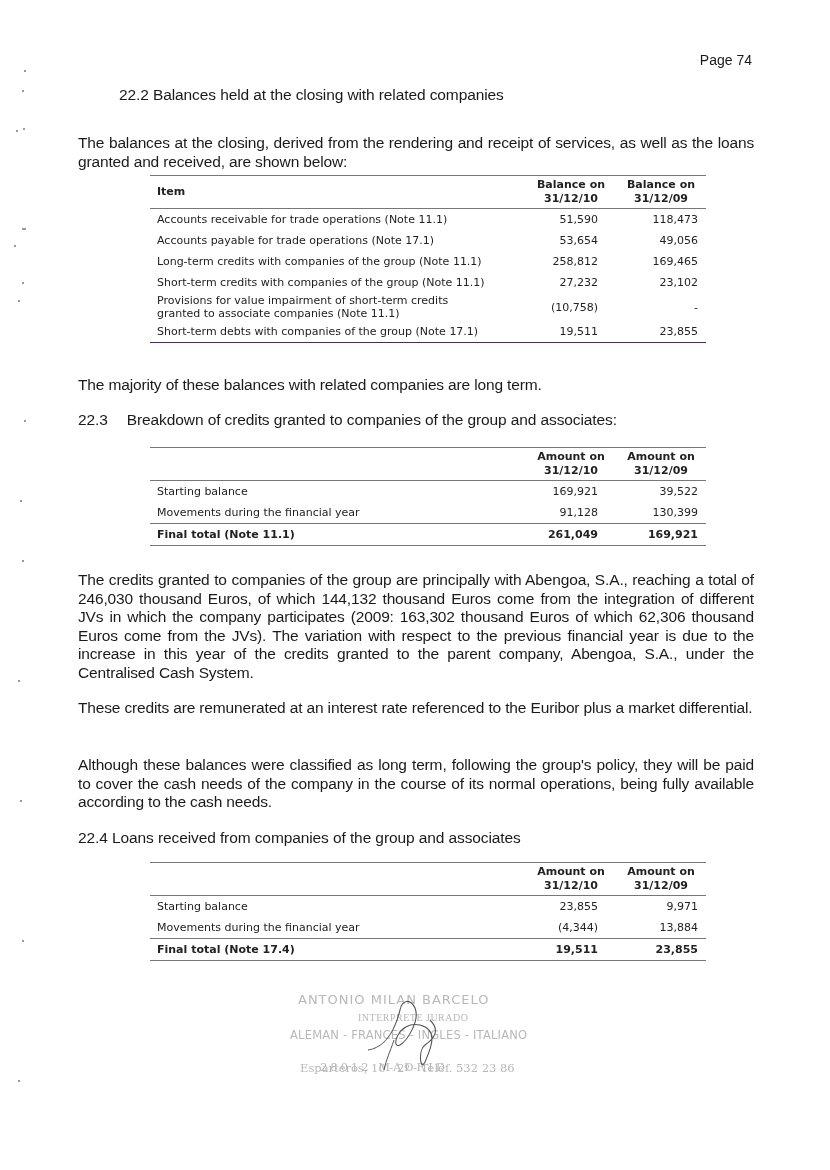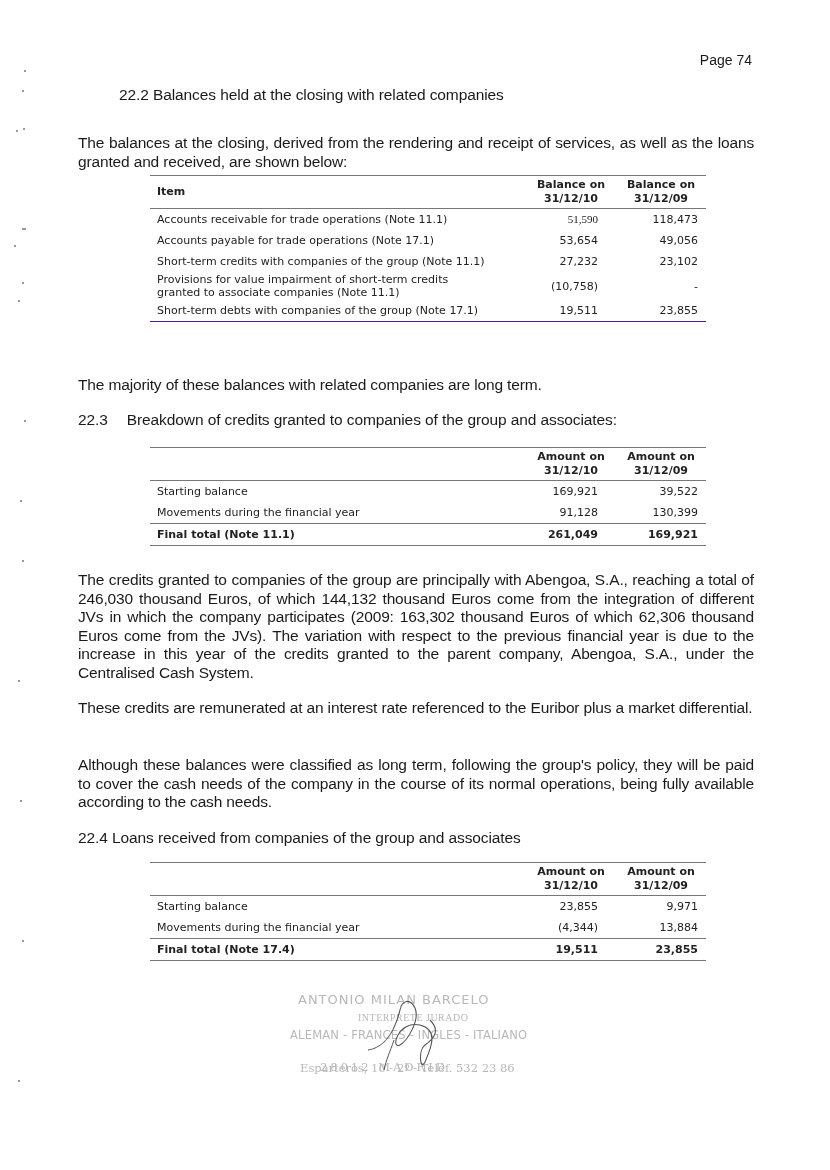--- a/index.html
+++ b/index.html
@@ -60,27 +60,32 @@
   <thead>
     <tr>
       <th class="item-col">Item</th>
       <th class="col-h1"><span>Balance on</span><br><span>31/12/10</span></th>
       <th class="col-h2"><span>Balance on</span><br><span>31/12/09</span></th>
     </tr>
   </thead>
   <tbody>
     <tr>
       <td class="label">Accounts receivable for trade operations (Note 11.1)</td>
-      <td class="num" style="padding-right:18px;font-family:Liberation Serif, serif;">51,590</td>
+      <td class="num" style="padding-right:18px;">51,590</td>
       <td class="num" style="padding-right:8px;">118,473</td>
     </tr>
     <tr>
       <td class="label">Accounts payable for trade operations (Note 17.1)</td>
       <td class="num" style="padding-right:18px;">53,654</td>
       <td class="num" style="padding-right:8px;">49,056</td>
+    </tr>
+    <tr>
+      <td class="label">Long-term credits with companies of the group (Note 11.1)</td>
+      <td class="num" style="padding-right:18px;">258,812</td>
+      <td class="num" style="padding-right:8px;">169,465</td>
     </tr>
     <tr>
       <td class="label">Short-term credits with companies of the group (Note 11.1)</td>
       <td class="num" style="padding-right:18px;">27,232</td>
       <td class="num" style="padding-right:8px;">23,102</td>
     </tr>
     <tr>
       <td class="label" style="padding-top:1px;padding-bottom:1px;margin-top:12px;"><span>Provisions for value impairment of short-term credits</span><br><span>granted to associate companies (Note 11.1)</span></td>
       <td class="num" style="padding-right:18px;">(10,758)</td>
       <td class="num" style="padding-right:8px;">-</td>

